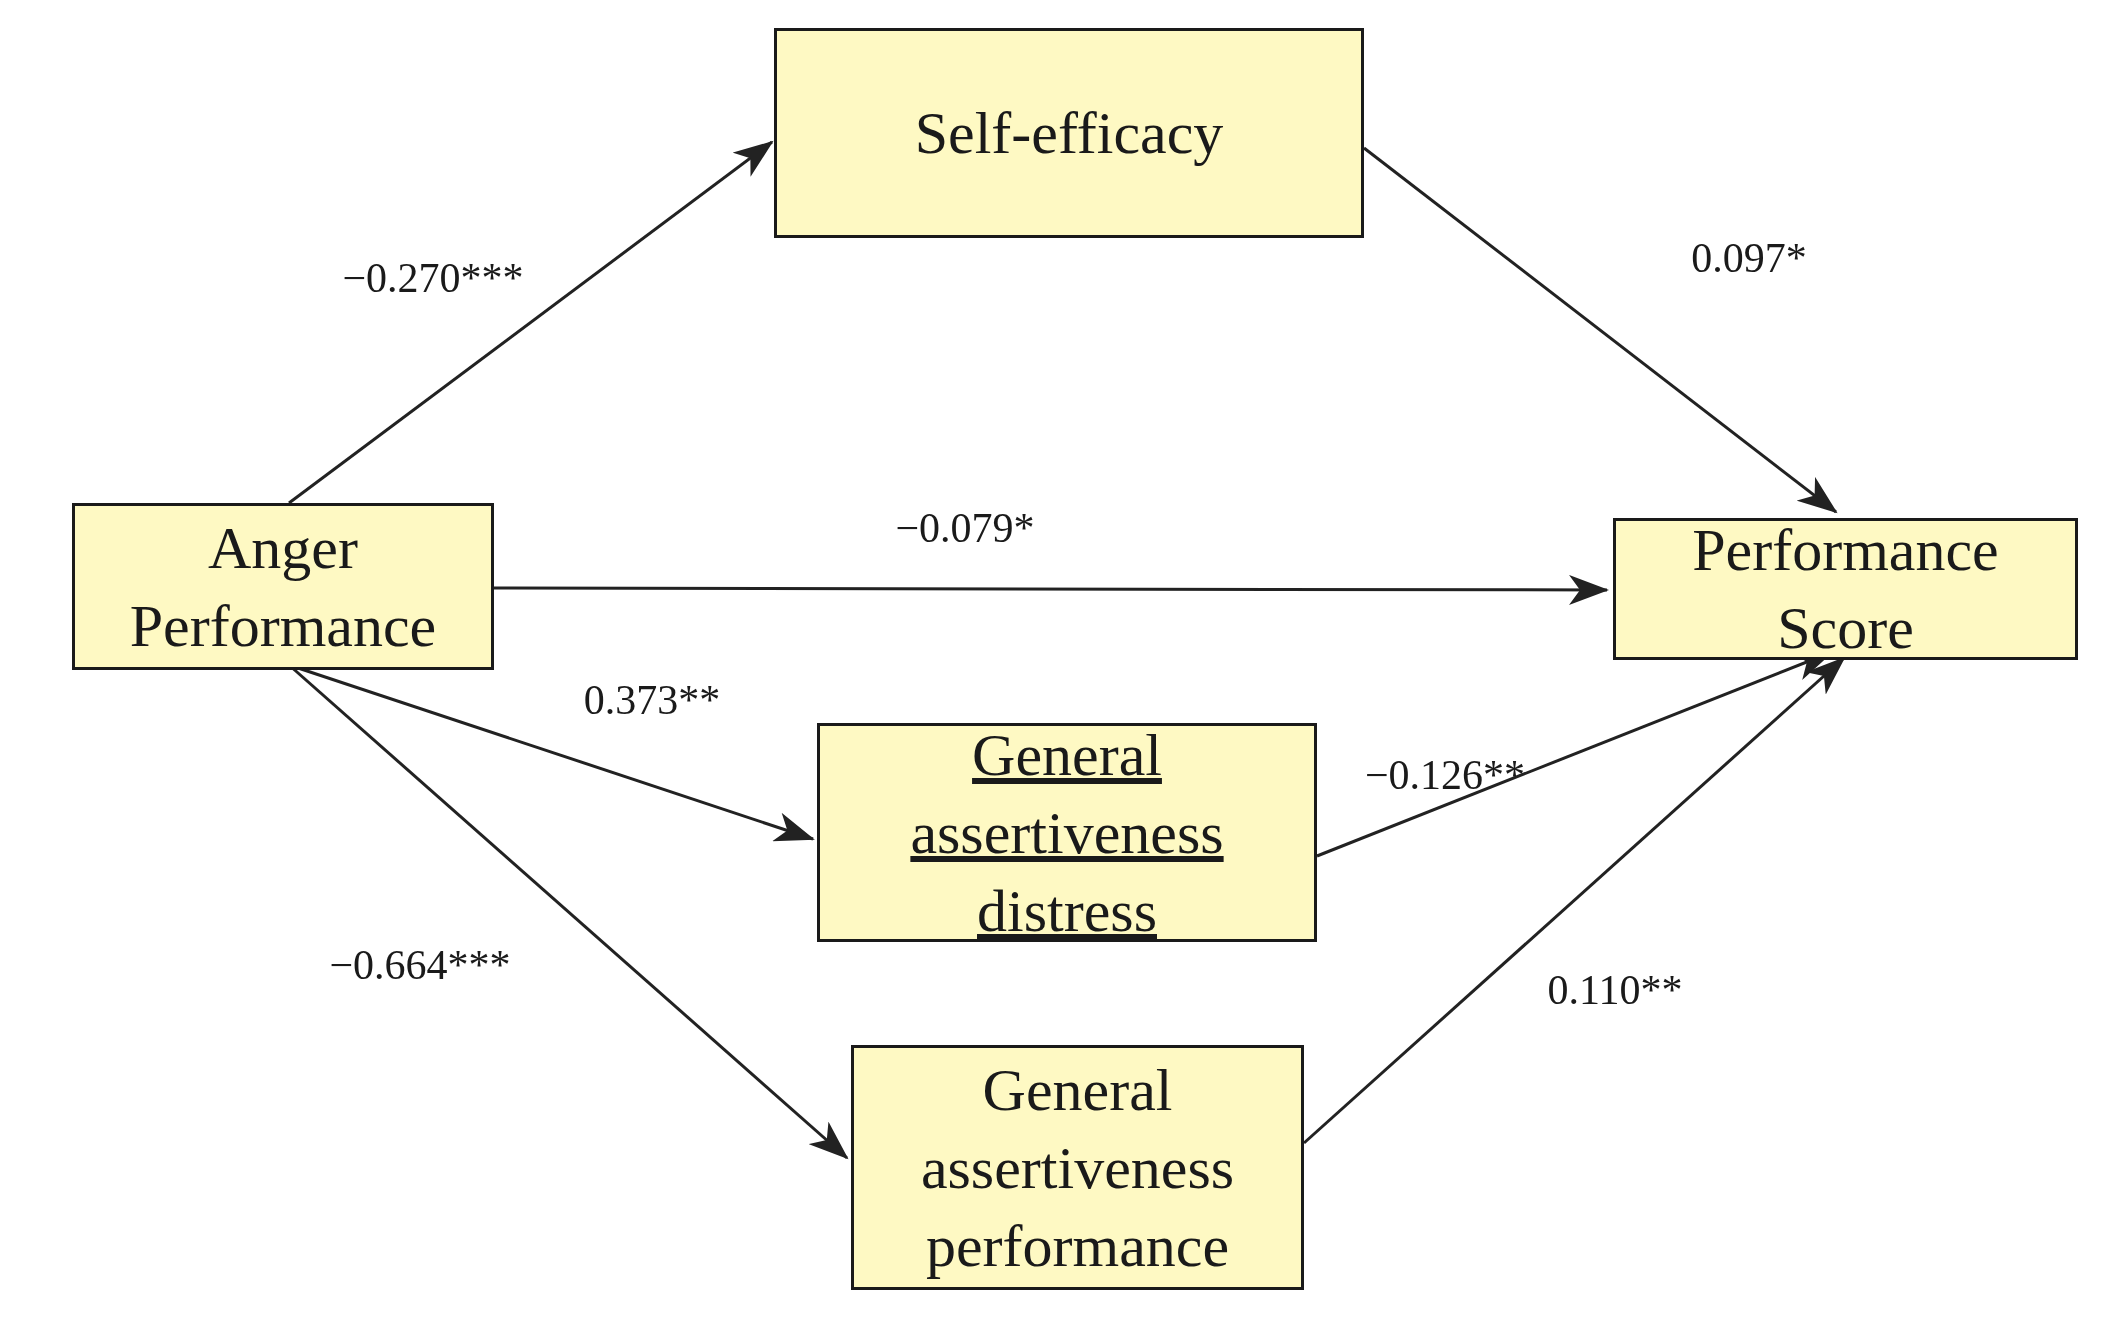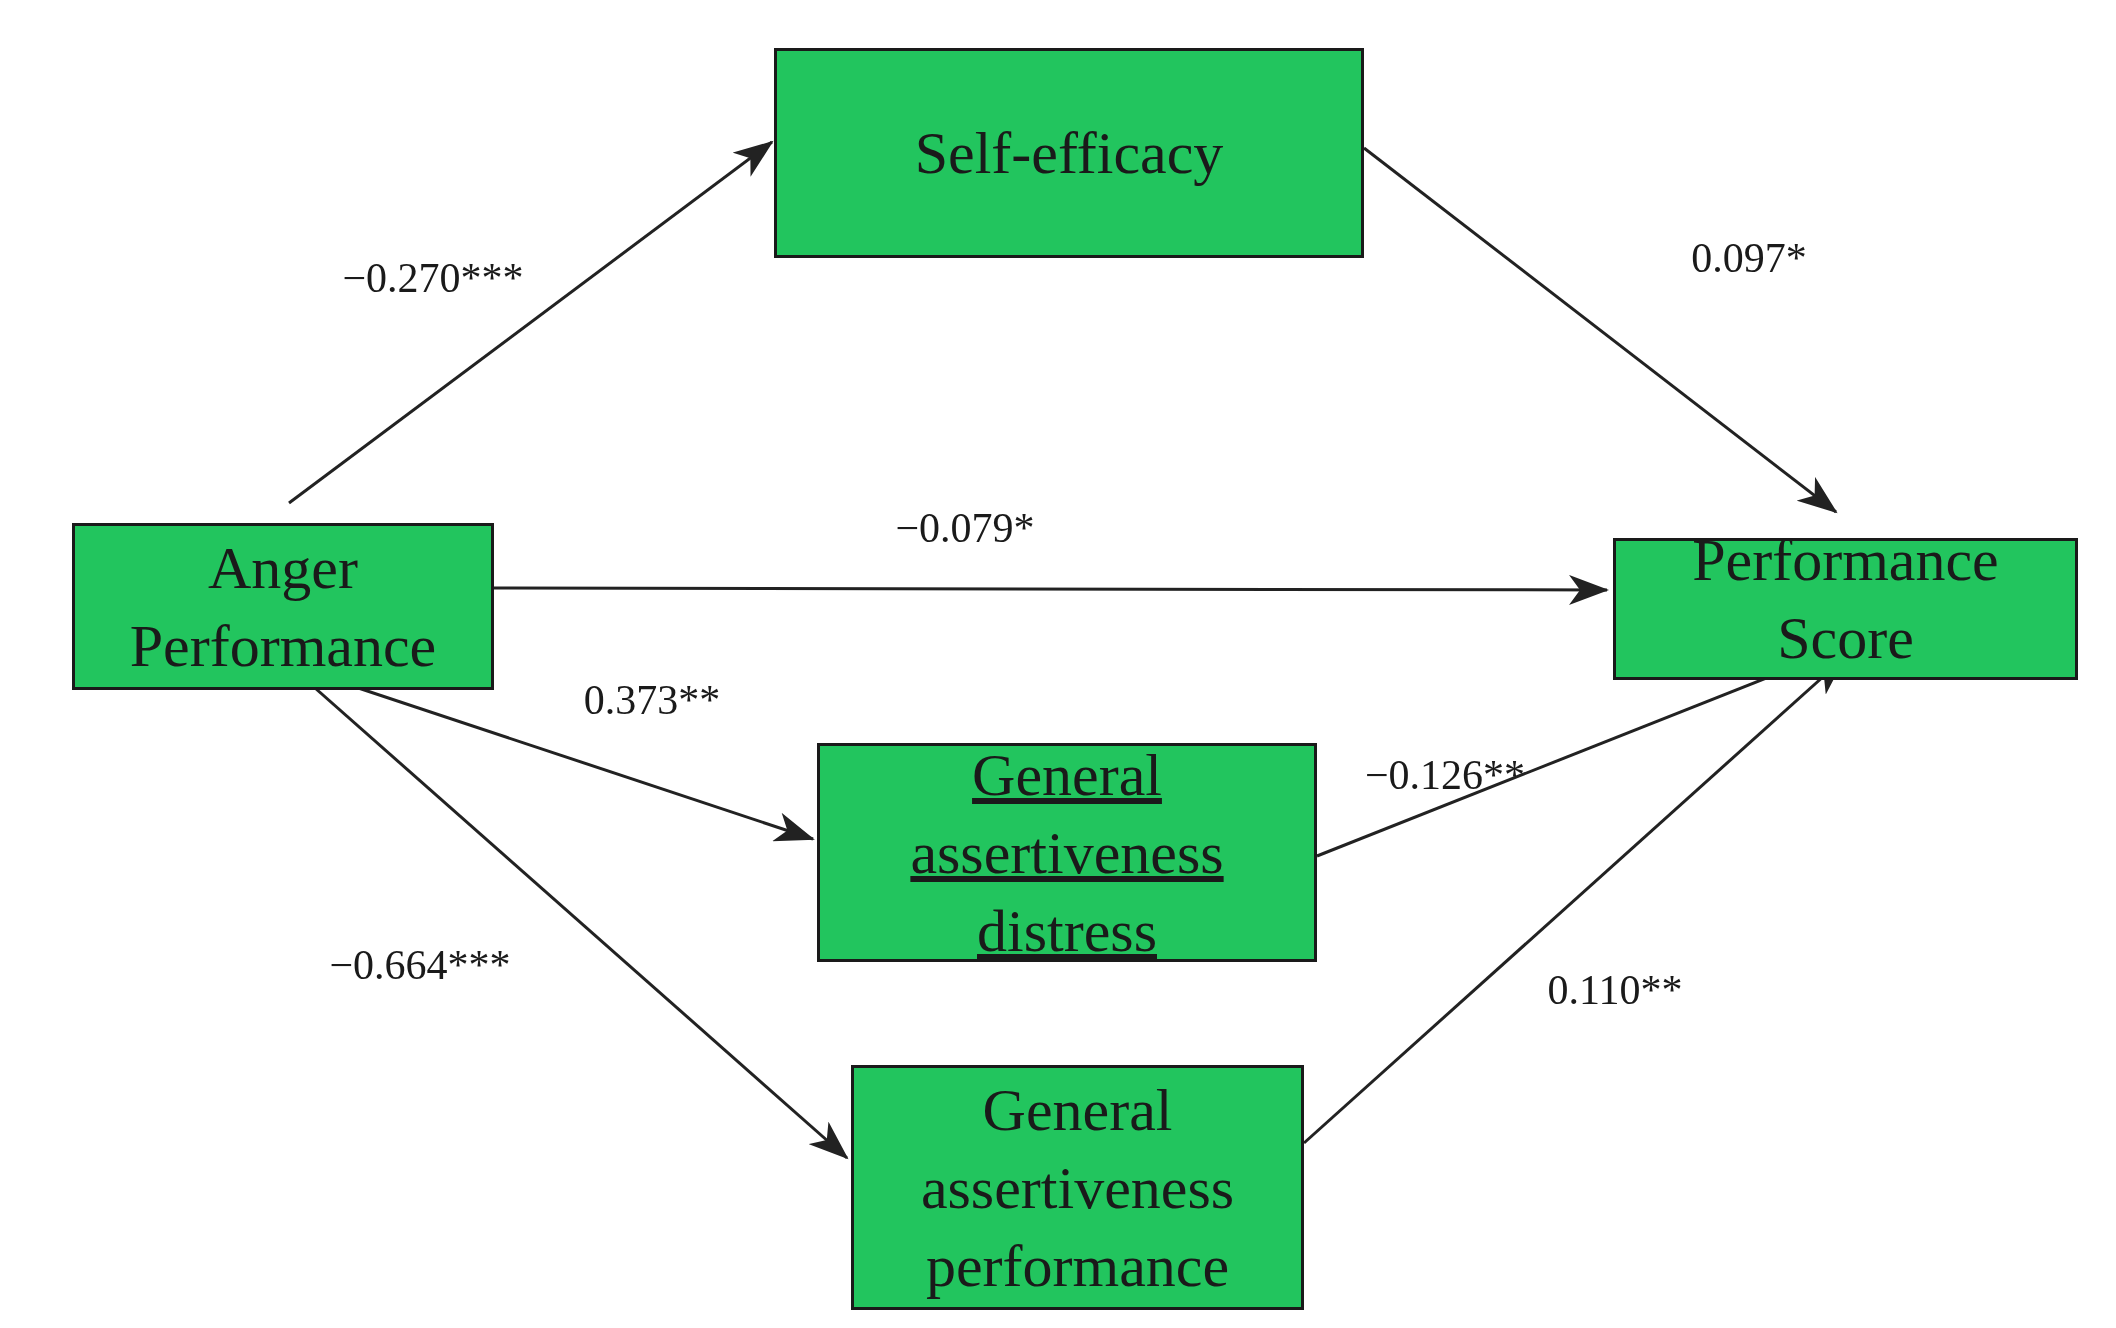--- a/index.html
+++ b/index.html
@@ -24,44 +24,43 @@
     height: 1328px;
   }
   .edges line {
     stroke: #222222;
     stroke-width: 3;
   }
   .node {
     position: absolute;
     box-sizing: border-box;
     border: 3px solid #1a1a1a;
-    background: #22c55e;
+    background: #fef9c3;
     display: flex;
     align-items: center;
     justify-content: center;
     text-align: center;
     font-size: 60px;
     line-height: 1.3;
-    margin-top: 20px;
   }
   .node span {
     display: inline-block;
     padding: 0 12px;
   }
   .coef {
     position: absolute;
     transform: translate(-50%, -50%);
     font-size: 42px;
     white-space: nowrap;
     color: #1a1a1a;
   }
   
   .node-self-efficacy { left: 774px;  top: 28px;   width: 590px; height: 210px; }
   .node-anger         { left: 72px;   top: 503px;  width: 422px; height: 167px; }
-  .node-perf-score    { left: 1613px; top: 518px;  width: 465px; height: 142px; align-items: flex-end; }
+  .node-perf-score    { left: 1613px; top: 518px;  width: 465px; height: 142px; }
   .node-ga-distress   { left: 817px;  top: 723px;  width: 500px; height: 219px; text-decoration: underline; }
   .node-ga-perf       { left: 851px;  top: 1045px; width: 453px; height: 245px; }
   
   .coef-0 { left: 433px;  top: 278px; }
   .coef-1 { left: 1749px; top: 258px; text-align: right; }
   .coef-2 { left: 965px;  top: 528px; }
   .coef-3 { left: 652px;  top: 700px; }
   .coef-4 { left: 1445px; top: 775px; }
   .coef-5 { left: 420px;  top: 965px; }
   .coef-6 { left: 1615px; top: 990px; }

